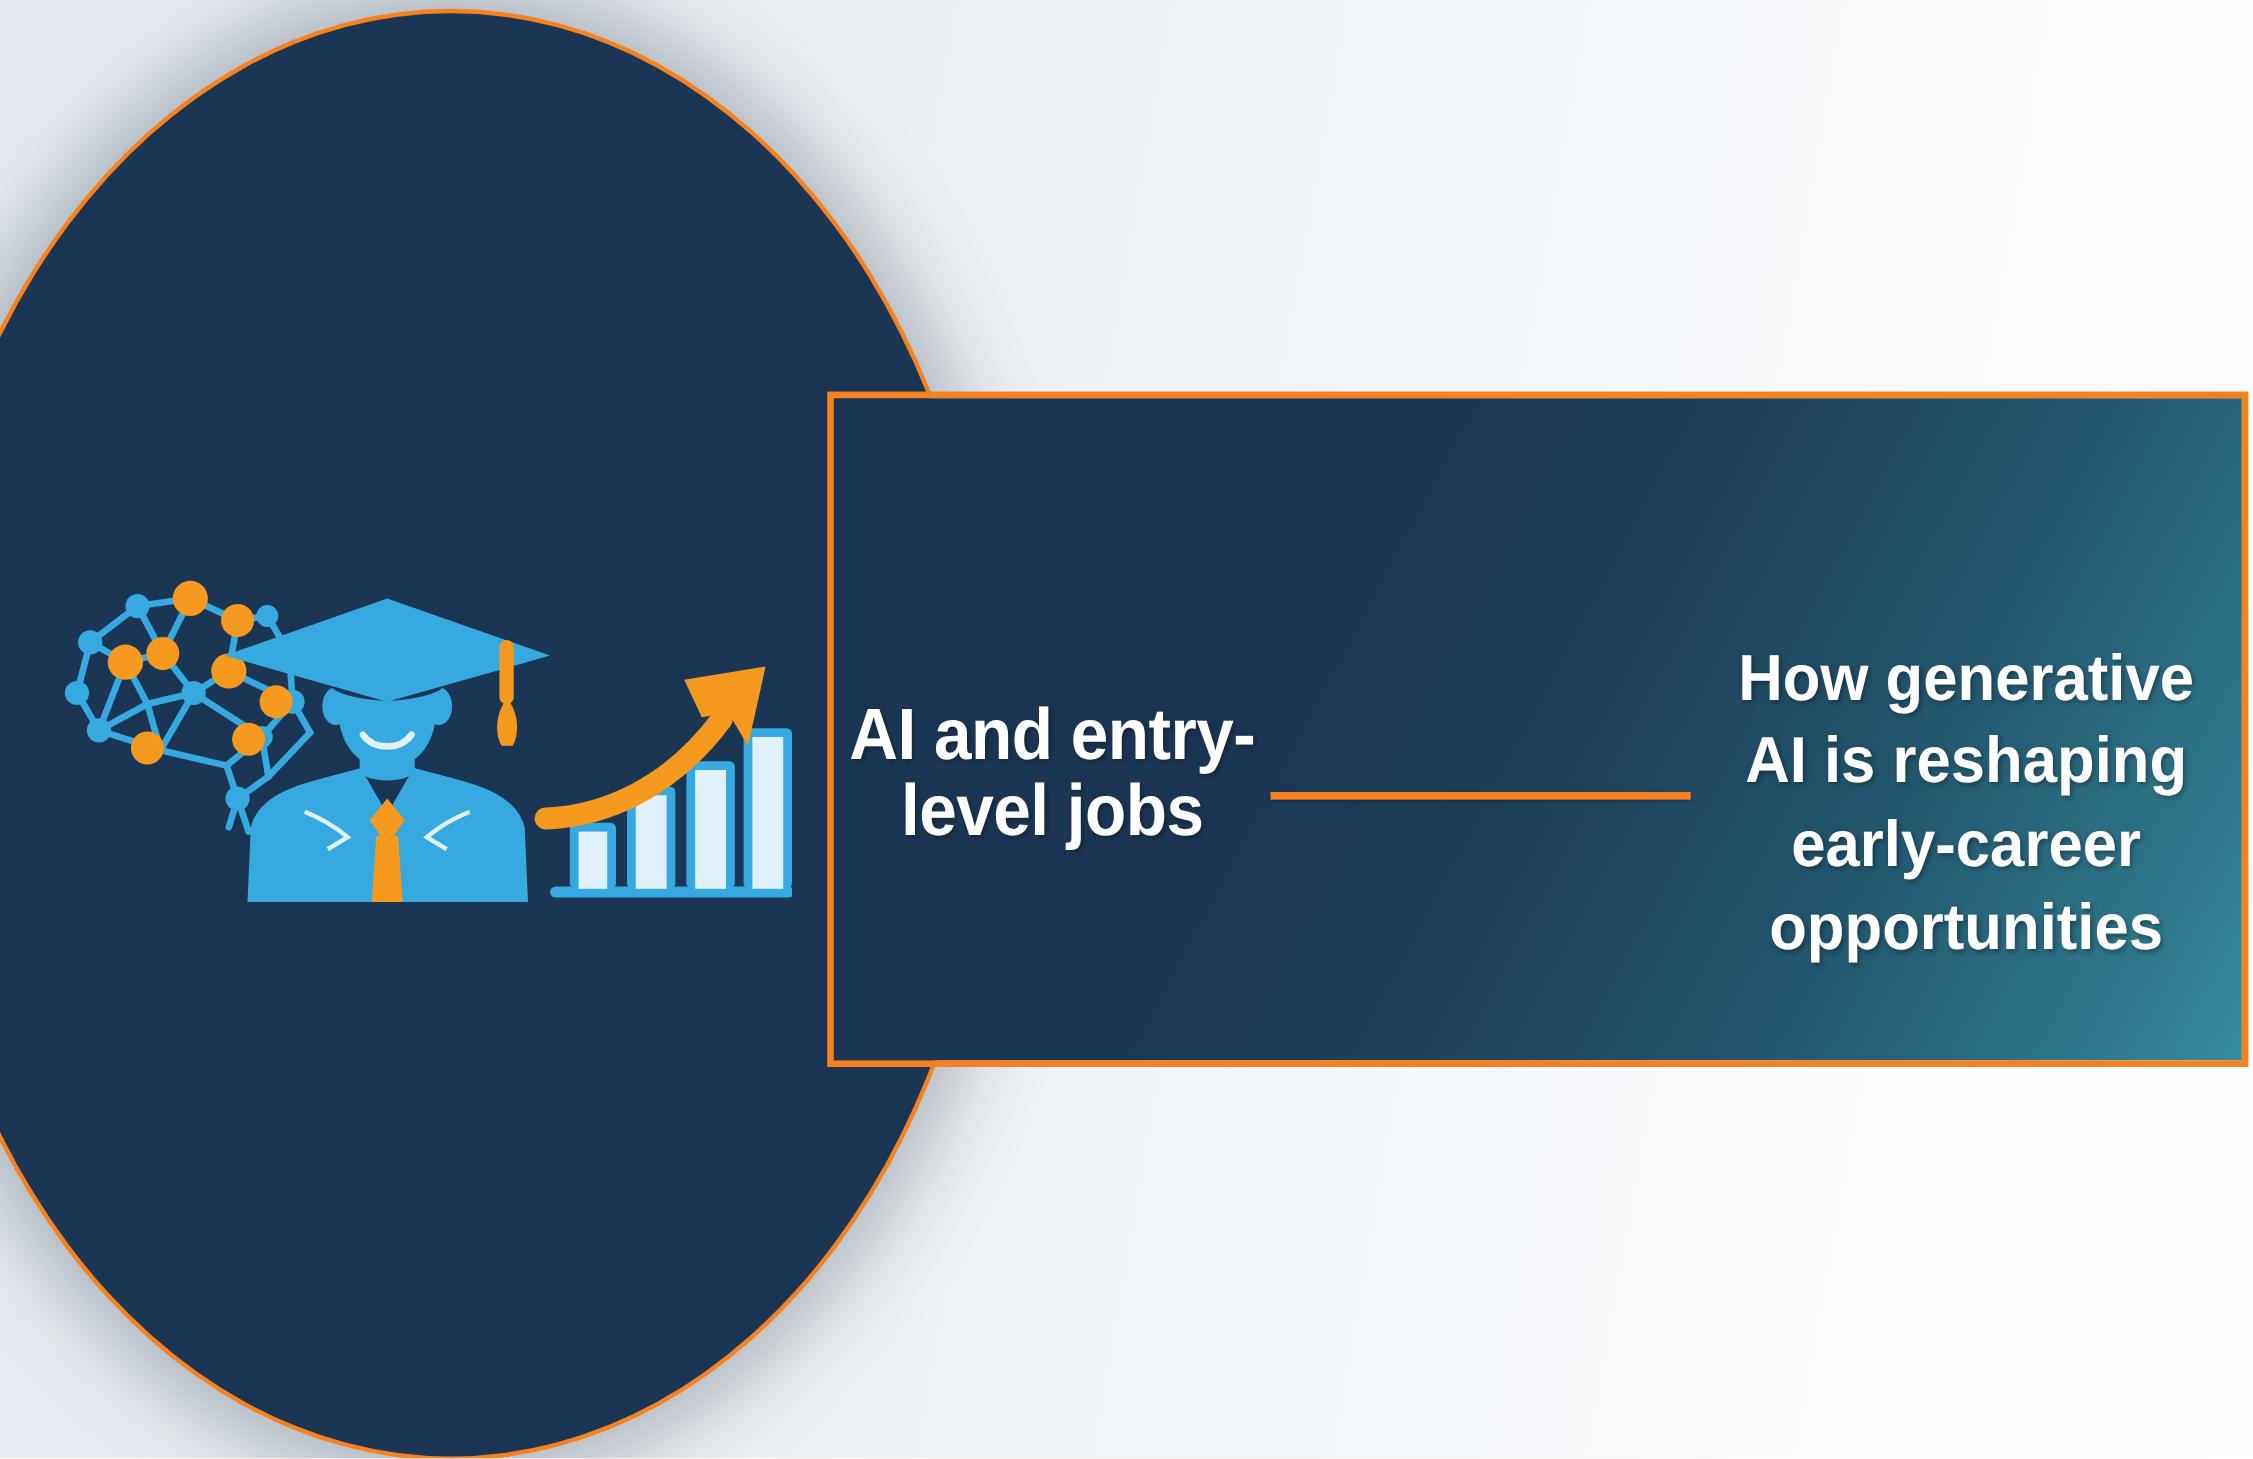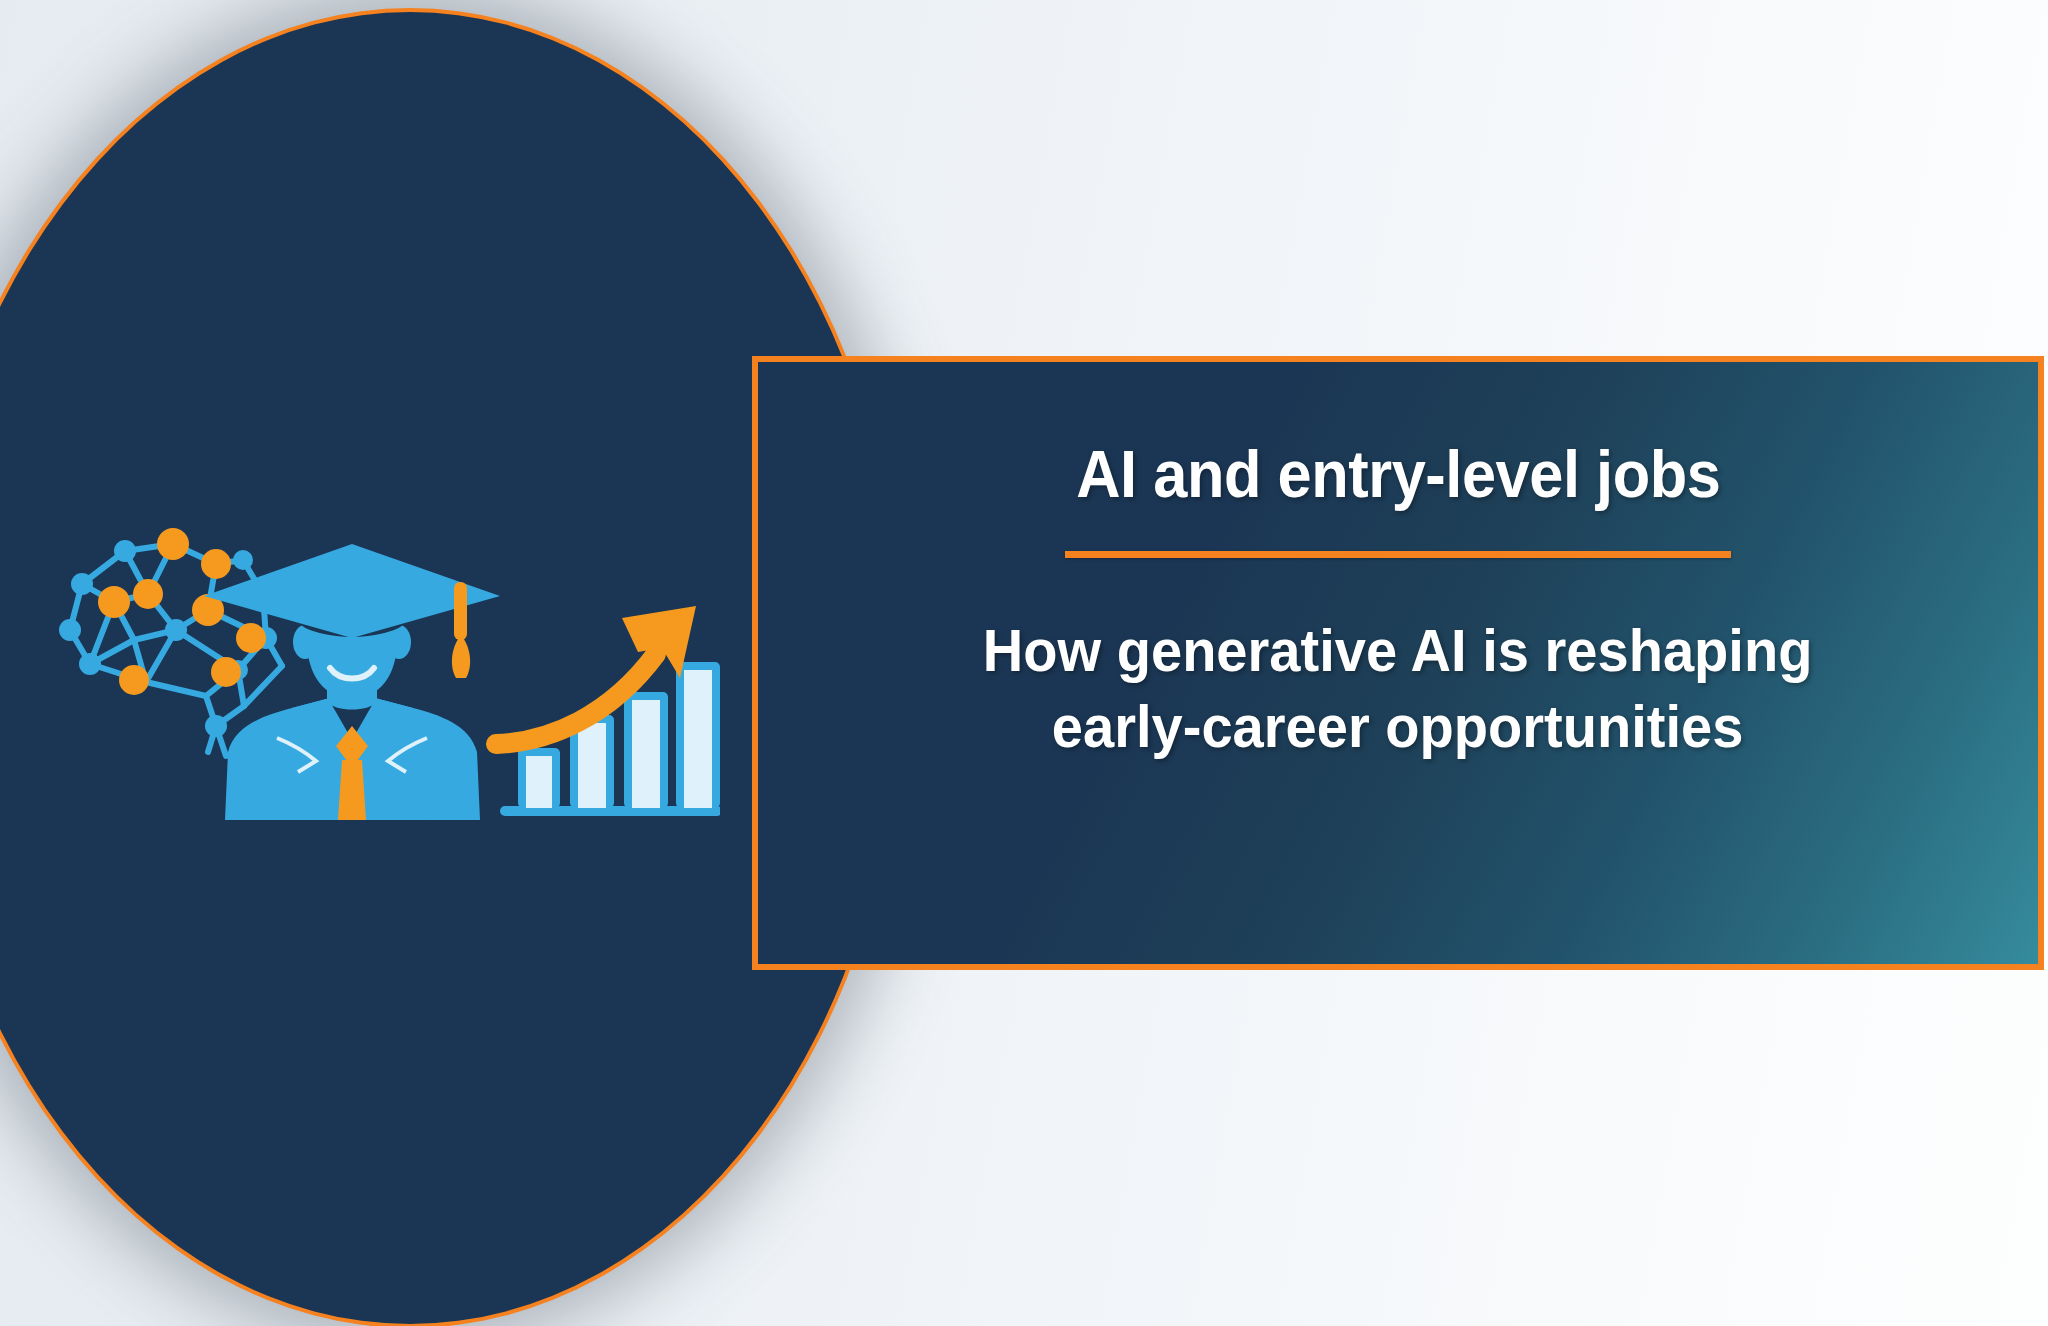--- a/index.html
+++ b/index.html
@@ -63,21 +63,20 @@
     box-sizing: border-box;
     border: 6px solid #f5811f;
     background: linear-gradient(118deg,
                 #1b3654 0%,
                 #1b3654 34%,
                 #1e4058 52%,
                 #22536c 70%,
                 #2b6e82 86%,
                 #358b9c 100%);
     display: flex;
-    flex-direction: column;
     align-items: center;
     justify-content: flex-start;
     padding-top: 78px;
   }
 
   .card-title {
     color: #ffffff;
     font-family: "Liberation Sans", sans-serif;
     font-weight: bold;
     font-size: 66px;

